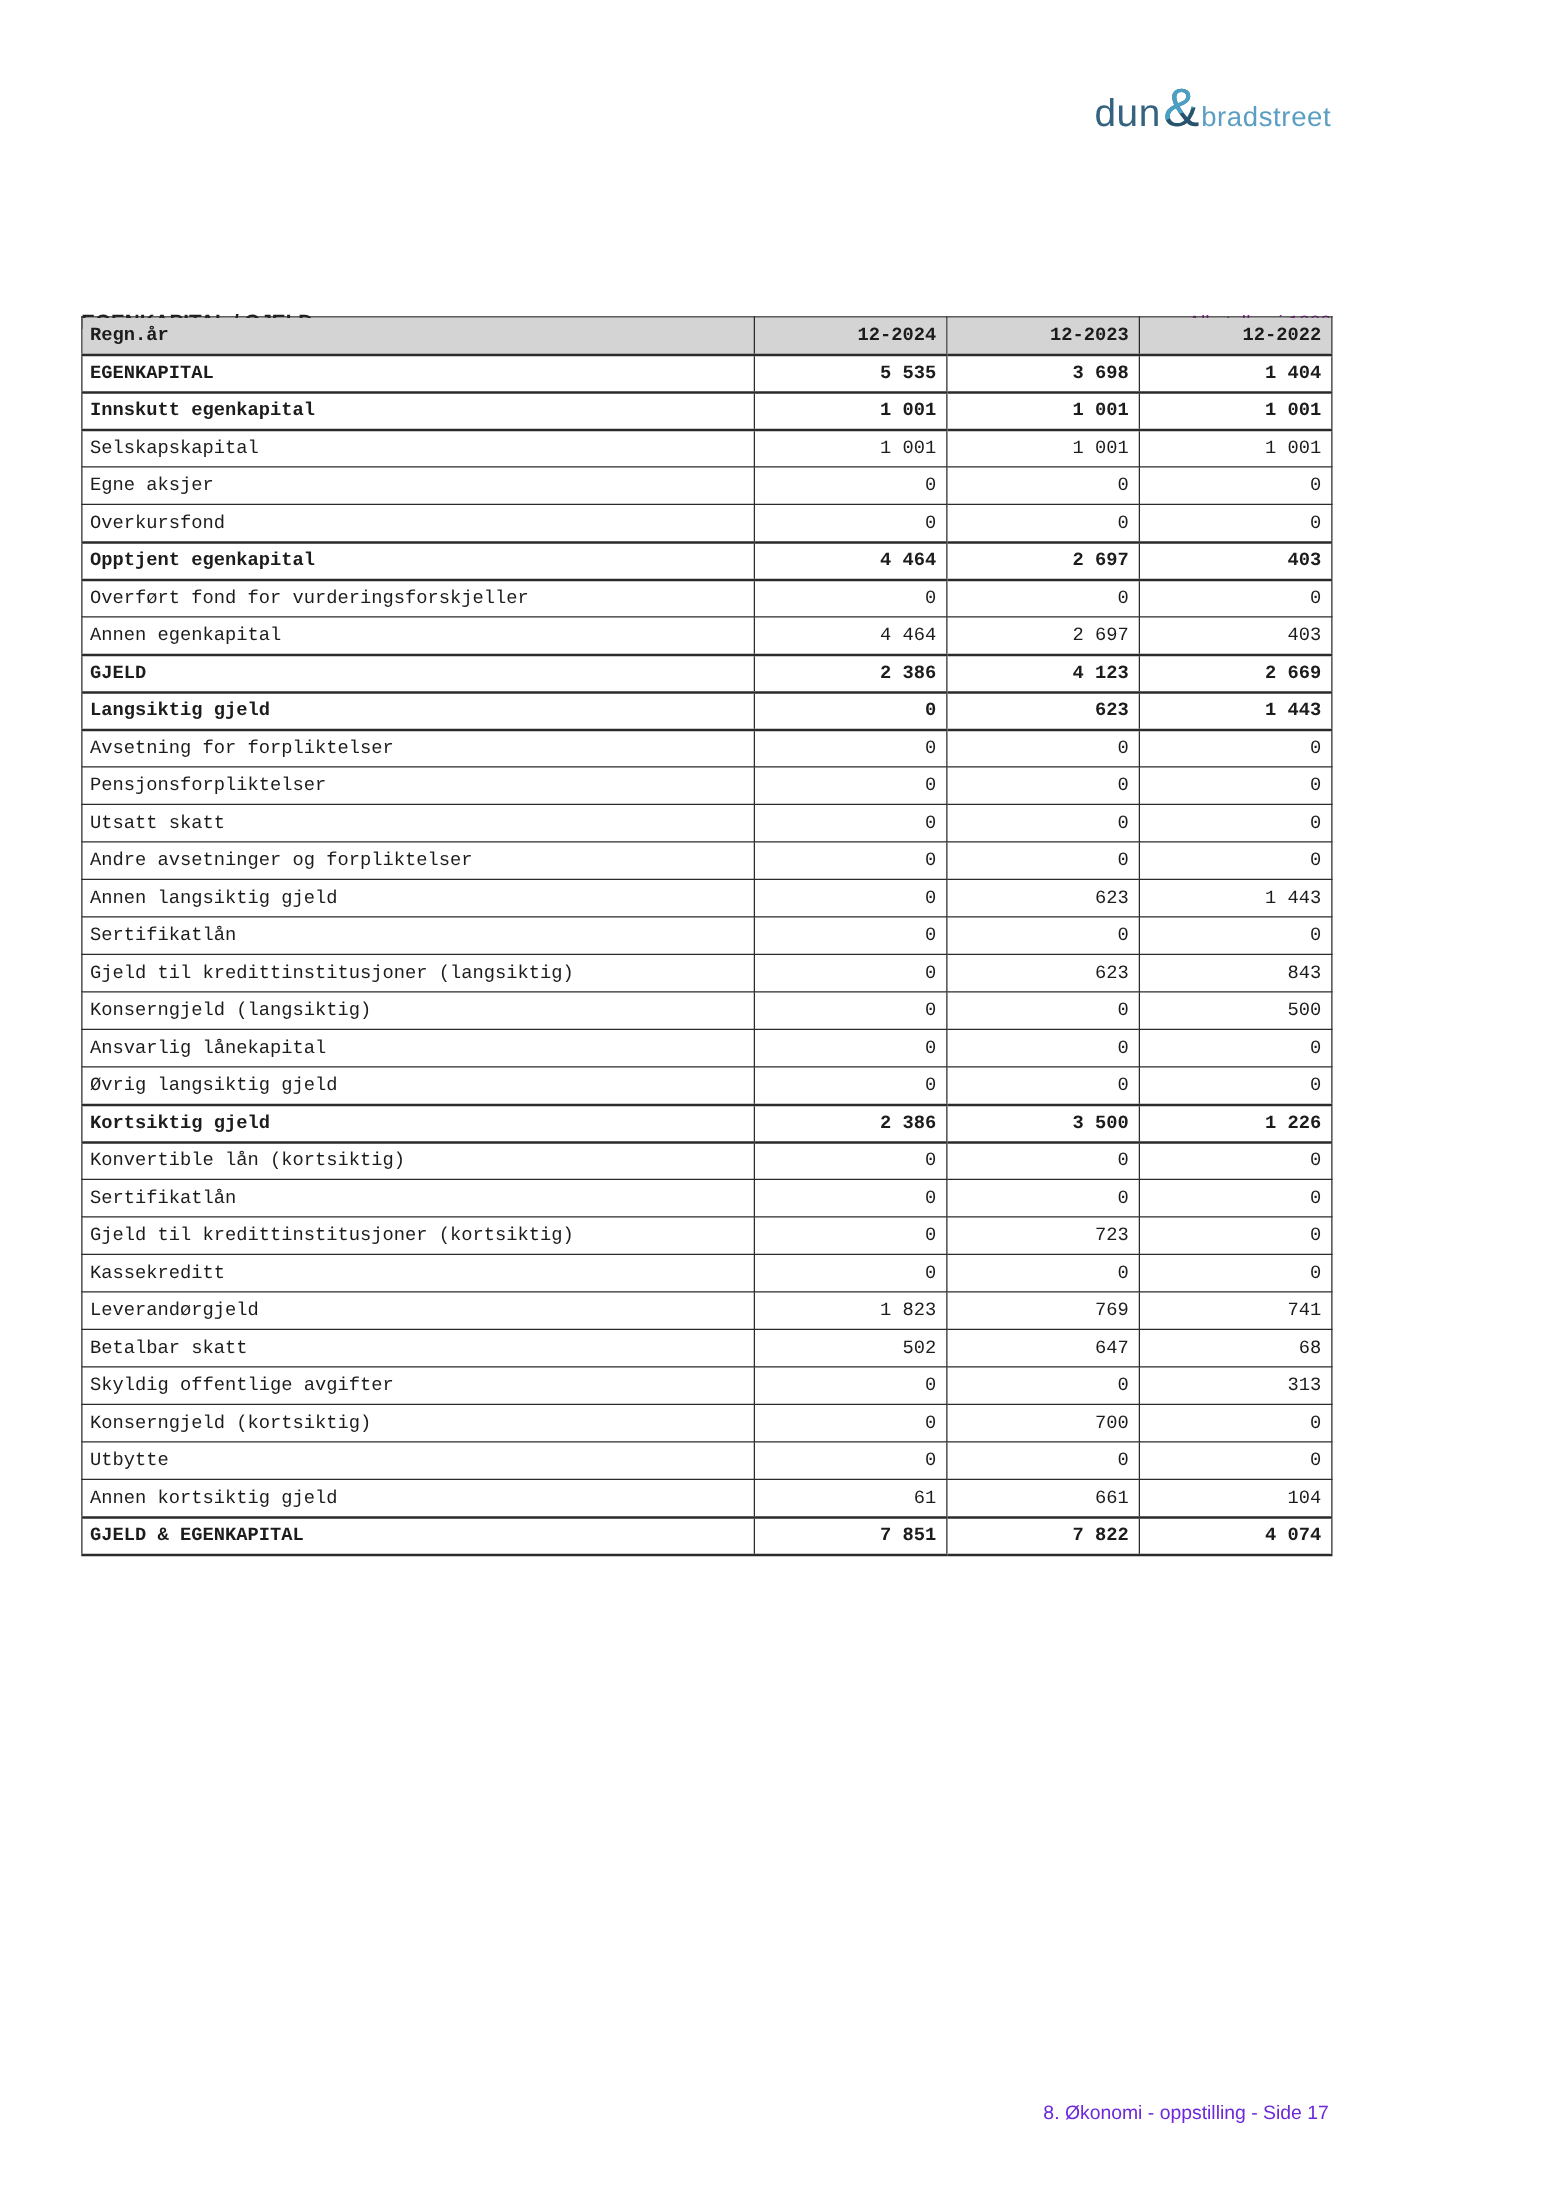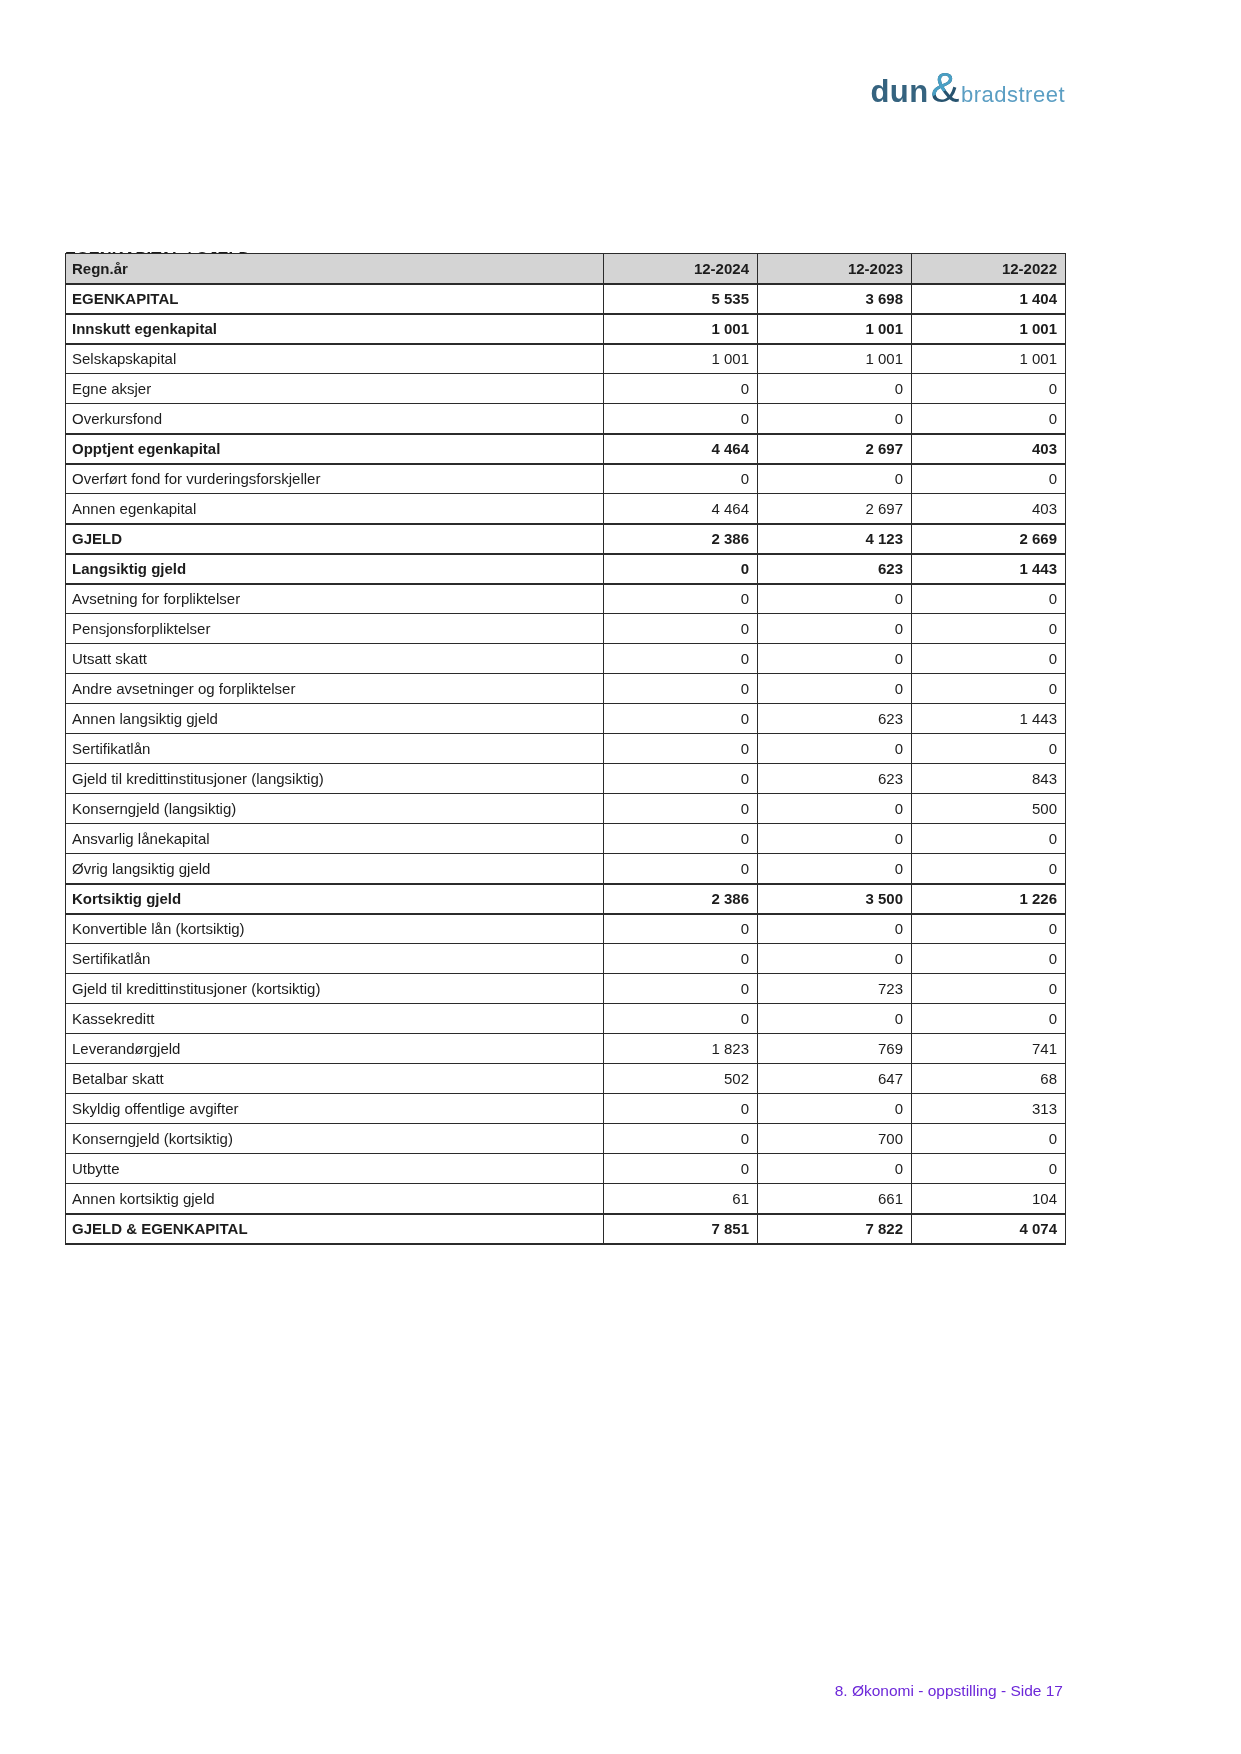--- a/index.html
+++ b/index.html
@@ -15,21 +15,21 @@
   
   .logo {
     position: absolute;
     top: 66px;
     right: 176px;
     display: flex;
     align-items: baseline;
     line-height: 1;
     letter-spacing: 0.5px;
   }
-  .logo .part1 { font-size: 31px; font-weight: 700; color: #35637f; }
+  .logo .part1 { font-size: 31px; font-weight: 400; color: #35637f; }
   .logo .part2 { font-size: 22px; font-weight: 400; color: #5b9ec3; }
   .logo .amp-wrap {
     position: relative;
     font-size: 43px;
     font-weight: 400;
     margin: 0 1px 0 2px;
     color: #27536f;
   }
   .logo .amp-top {
     position: absolute;
@@ -51,20 +51,21 @@
   }
   .page-title { font-size: 16.5px; font-weight: bold; color: #1c1c1c; }
   .units-note { font-size: 15.5px; font-weight: 400; color: #a21caf; }
 
   
   .table-wrap {
     position: absolute;
     top: 253px;
     left: 65px;
     width: 1000px;
+    font-family: Liberation Mono, monospace;
   }
   table.balance {
     width: 1000px;
     border-collapse: collapse;
     table-layout: fixed;
   }
   table.balance th, table.balance td {
     border: 1px solid #2b2b2b;
     font-size: 15px;
     height: 30px;

